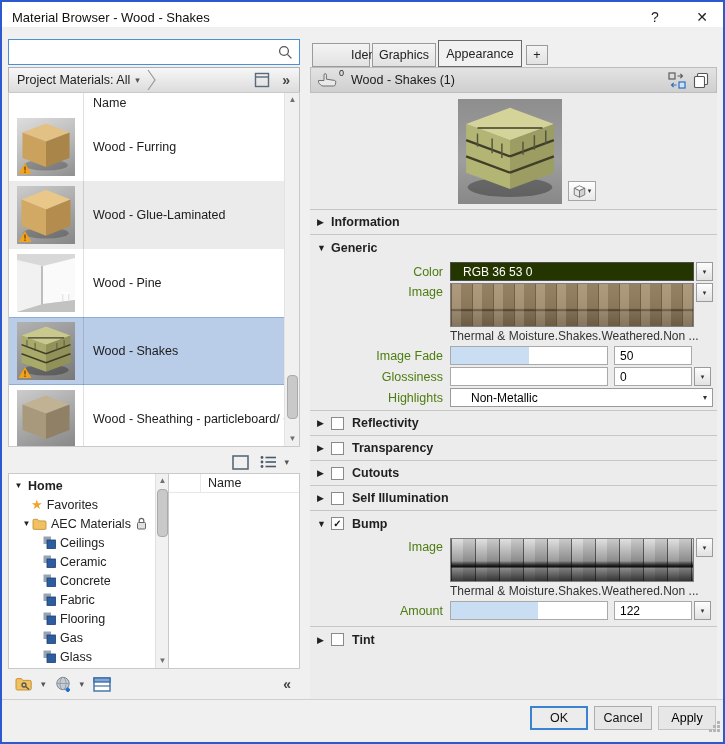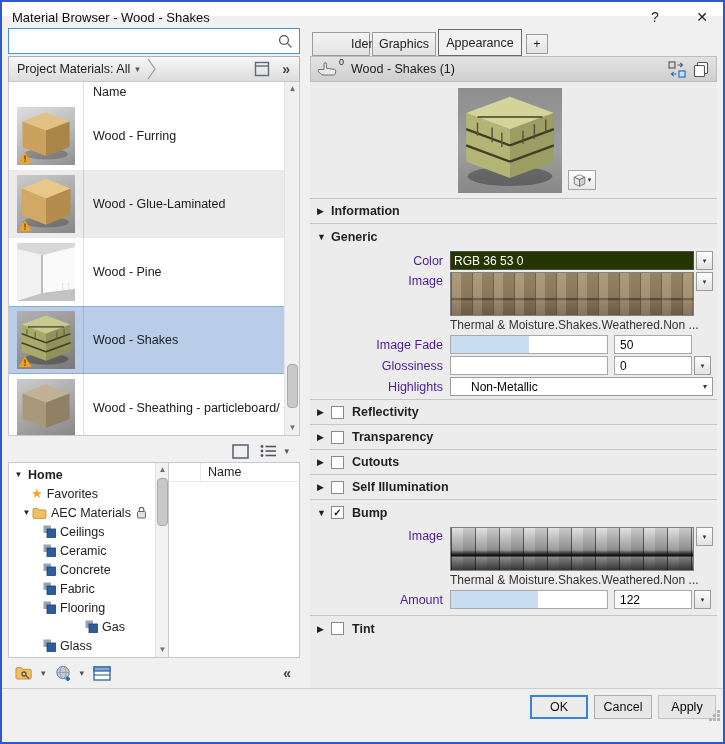--- a/index.html
+++ b/index.html
@@ -1,18 +1,18 @@
 <!DOCTYPE html>
 <html><head>
 <meta charset="utf-8">
 <style>
   * { margin:0; padding:0; box-sizing:border-box; }
   body { font-family:"Liberation Sans", sans-serif; background:#888; -webkit-font-smoothing:antialiased; }
   .window { width:725px; height:744px; border:2px solid #2e58cf; background:#f0f0f0; position:relative; overflow:hidden; }
-  .titlebar { height:14px; background:#fff; position:relative; }
+  .titlebar { height:25px; background:#fff; position:relative; }
   .title-text { position:absolute; left:10px; top:8px; font-size:13px; color:#111; }
   .tb-btn { position:absolute; top:0; width:30px; height:30px; border:none; background:transparent; font-size:14px; color:#222; cursor:pointer; }
   .content { position:relative; width:721px; height:708px; }
 
   
   .search-wrap { position:absolute; left:6px; top:12px; width:292px; height:26px; background:#fff; border:1px solid #4a90d9; }
   .search-input { position:absolute; left:2px; top:2px; width:266px; height:20px; border:none; outline:none; font-size:12.5px; background:transparent; }
   .mag { position:absolute; right:6px; top:5px; }
   .filter-bar { position:absolute; left:6px; top:40px; width:292px; height:26px; border:1px solid #b0b0b0; background:linear-gradient(#f7f7f7,#dcdcdc); display:flex; align-items:center; }
   .filter-label { padding-left:8px; font-size:12.5px; color:#222; }
@@ -66,23 +66,23 @@
   .props { position:absolute; left:308px; top:66px; width:407px; height:606px; background:#ececec; }
   .preview { height:117px; border-bottom:1px solid #c6c6c6; position:relative; }
   .pcube { position:absolute; left:148px; top:6px; width:104px; height:105px; background:linear-gradient(180deg,#8e8e8e 0%,#9e9e9e 58%,#888 100%); }
   .pbtn { position:absolute; left:258px; top:88px; width:28px; height:20px; border:1px solid #a5a5a5; background:linear-gradient(#fff,#e8e8e8); display:flex; align-items:center; justify-content:center; gap:2px; cursor:pointer; font-size:7px; color:#333; }
   .sec-head { height:25px; display:flex; align-items:center; padding-left:7px; }
   .sec-head .exp { width:14px; font-size:9px; color:#222; }
   .sec-head .slab { font-weight:bold; font-size:12.5px; color:#1f1f1f; }
   .bline { border-bottom:1px solid #c6c6c6; }
   .prow { display:flex; align-items:flex-start; margin:2px 0; }
   .prow.center { align-items:center; }
-  .plabel { width:140px; text-align:right; padding-right:7px; font-size:12.5px; color:#4c1d95; padding-top:2px; }
+  .plabel { width:140px; text-align:right; padding-right:7px; font-size:12.5px; color:#4d7c0f; padding-top:2px; }
   .prow.center .plabel { padding-top:0; }
-  .swatch { width:244px; height:19px; border:1px solid #4c4c4c; color:#fff; font-size:12px; padding-left:3px; display:flex; align-items:center; }
+  .swatch { width:244px; height:19px; border:1px solid #4c4c4c; color:#fff; font-size:12px; padding-left:12px; display:flex; align-items:center; }
   .ddbtn { width:17px; height:19px; margin-left:2px; border:1px solid #9a9a9a; background:linear-gradient(#fdfdfd,#e2e2e2); font-size:7px; color:#333; display:flex; align-items:center; justify-content:center; cursor:pointer; }
   .tex { width:244px; height:44px; border:1px solid #808080; }
   .tex-shakes { background:
       repeating-linear-gradient(90deg, rgba(60,42,22,.5) 0 1px, rgba(0,0,0,0) 1px 21px),
       repeating-linear-gradient(90deg, rgba(255,255,255,.10) 0 10px, rgba(0,0,0,.10) 10px 21px),
       linear-gradient(180deg,#a68f6e 0%,#9a8463 58%,#4e402d 62%,#8d7a5d 66%,#77654c 100%); }
   .tex-bump { background:
       repeating-linear-gradient(90deg, rgba(0,0,0,.55) 0 1px, rgba(0,0,0,0) 1px 24px),
       repeating-linear-gradient(90deg, rgba(0,0,0,0) 0 12px, rgba(0,0,0,.10) 12px 24px),
       linear-gradient(180deg,#e0e0e0 0%,#9c9c9c 52%,#2c2c2c 62%,#101010 66%,#8a8a8a 70%,#3a3a3a 100%); }
@@ -304,21 +304,21 @@
             </svg>
             <span class="tlabel">Fabric</span>
           </div>
         <div class="titem" style="padding-left:34px;">
             <svg width="13" height="13" viewBox="0 0 13 13">
               <rect x="0.5" y="0.5" width="7.5" height="7.5" fill="#97a4b2"></rect>
               <rect x="4" y="4" width="8.5" height="8.5" fill="#2d5d9f" stroke="#1c3f73" stroke-width="0.8"></rect>
             </svg>
             <span class="tlabel">Flooring</span>
           </div>
-        <div class="titem" style="padding-left:34px;margin-left:42px;">
+        <div class="titem" style="padding-left:34px;">
             <svg width="13" height="13" viewBox="0 0 13 13">
               <rect x="0.5" y="0.5" width="7.5" height="7.5" fill="#97a4b2"></rect>
               <rect x="4" y="4" width="8.5" height="8.5" fill="#2d5d9f" stroke="#1c3f73" stroke-width="0.8"></rect>
             </svg>
             <span class="tlabel">Gas</span>
           </div>
         <div class="titem" style="padding-left:34px;">
             <svg width="13" height="13" viewBox="0 0 13 13">
               <rect x="0.5" y="0.5" width="7.5" height="7.5" fill="#97a4b2"></rect>
               <rect x="4" y="4" width="8.5" height="8.5" fill="#2d5d9f" stroke="#1c3f73" stroke-width="0.8"></rect>

